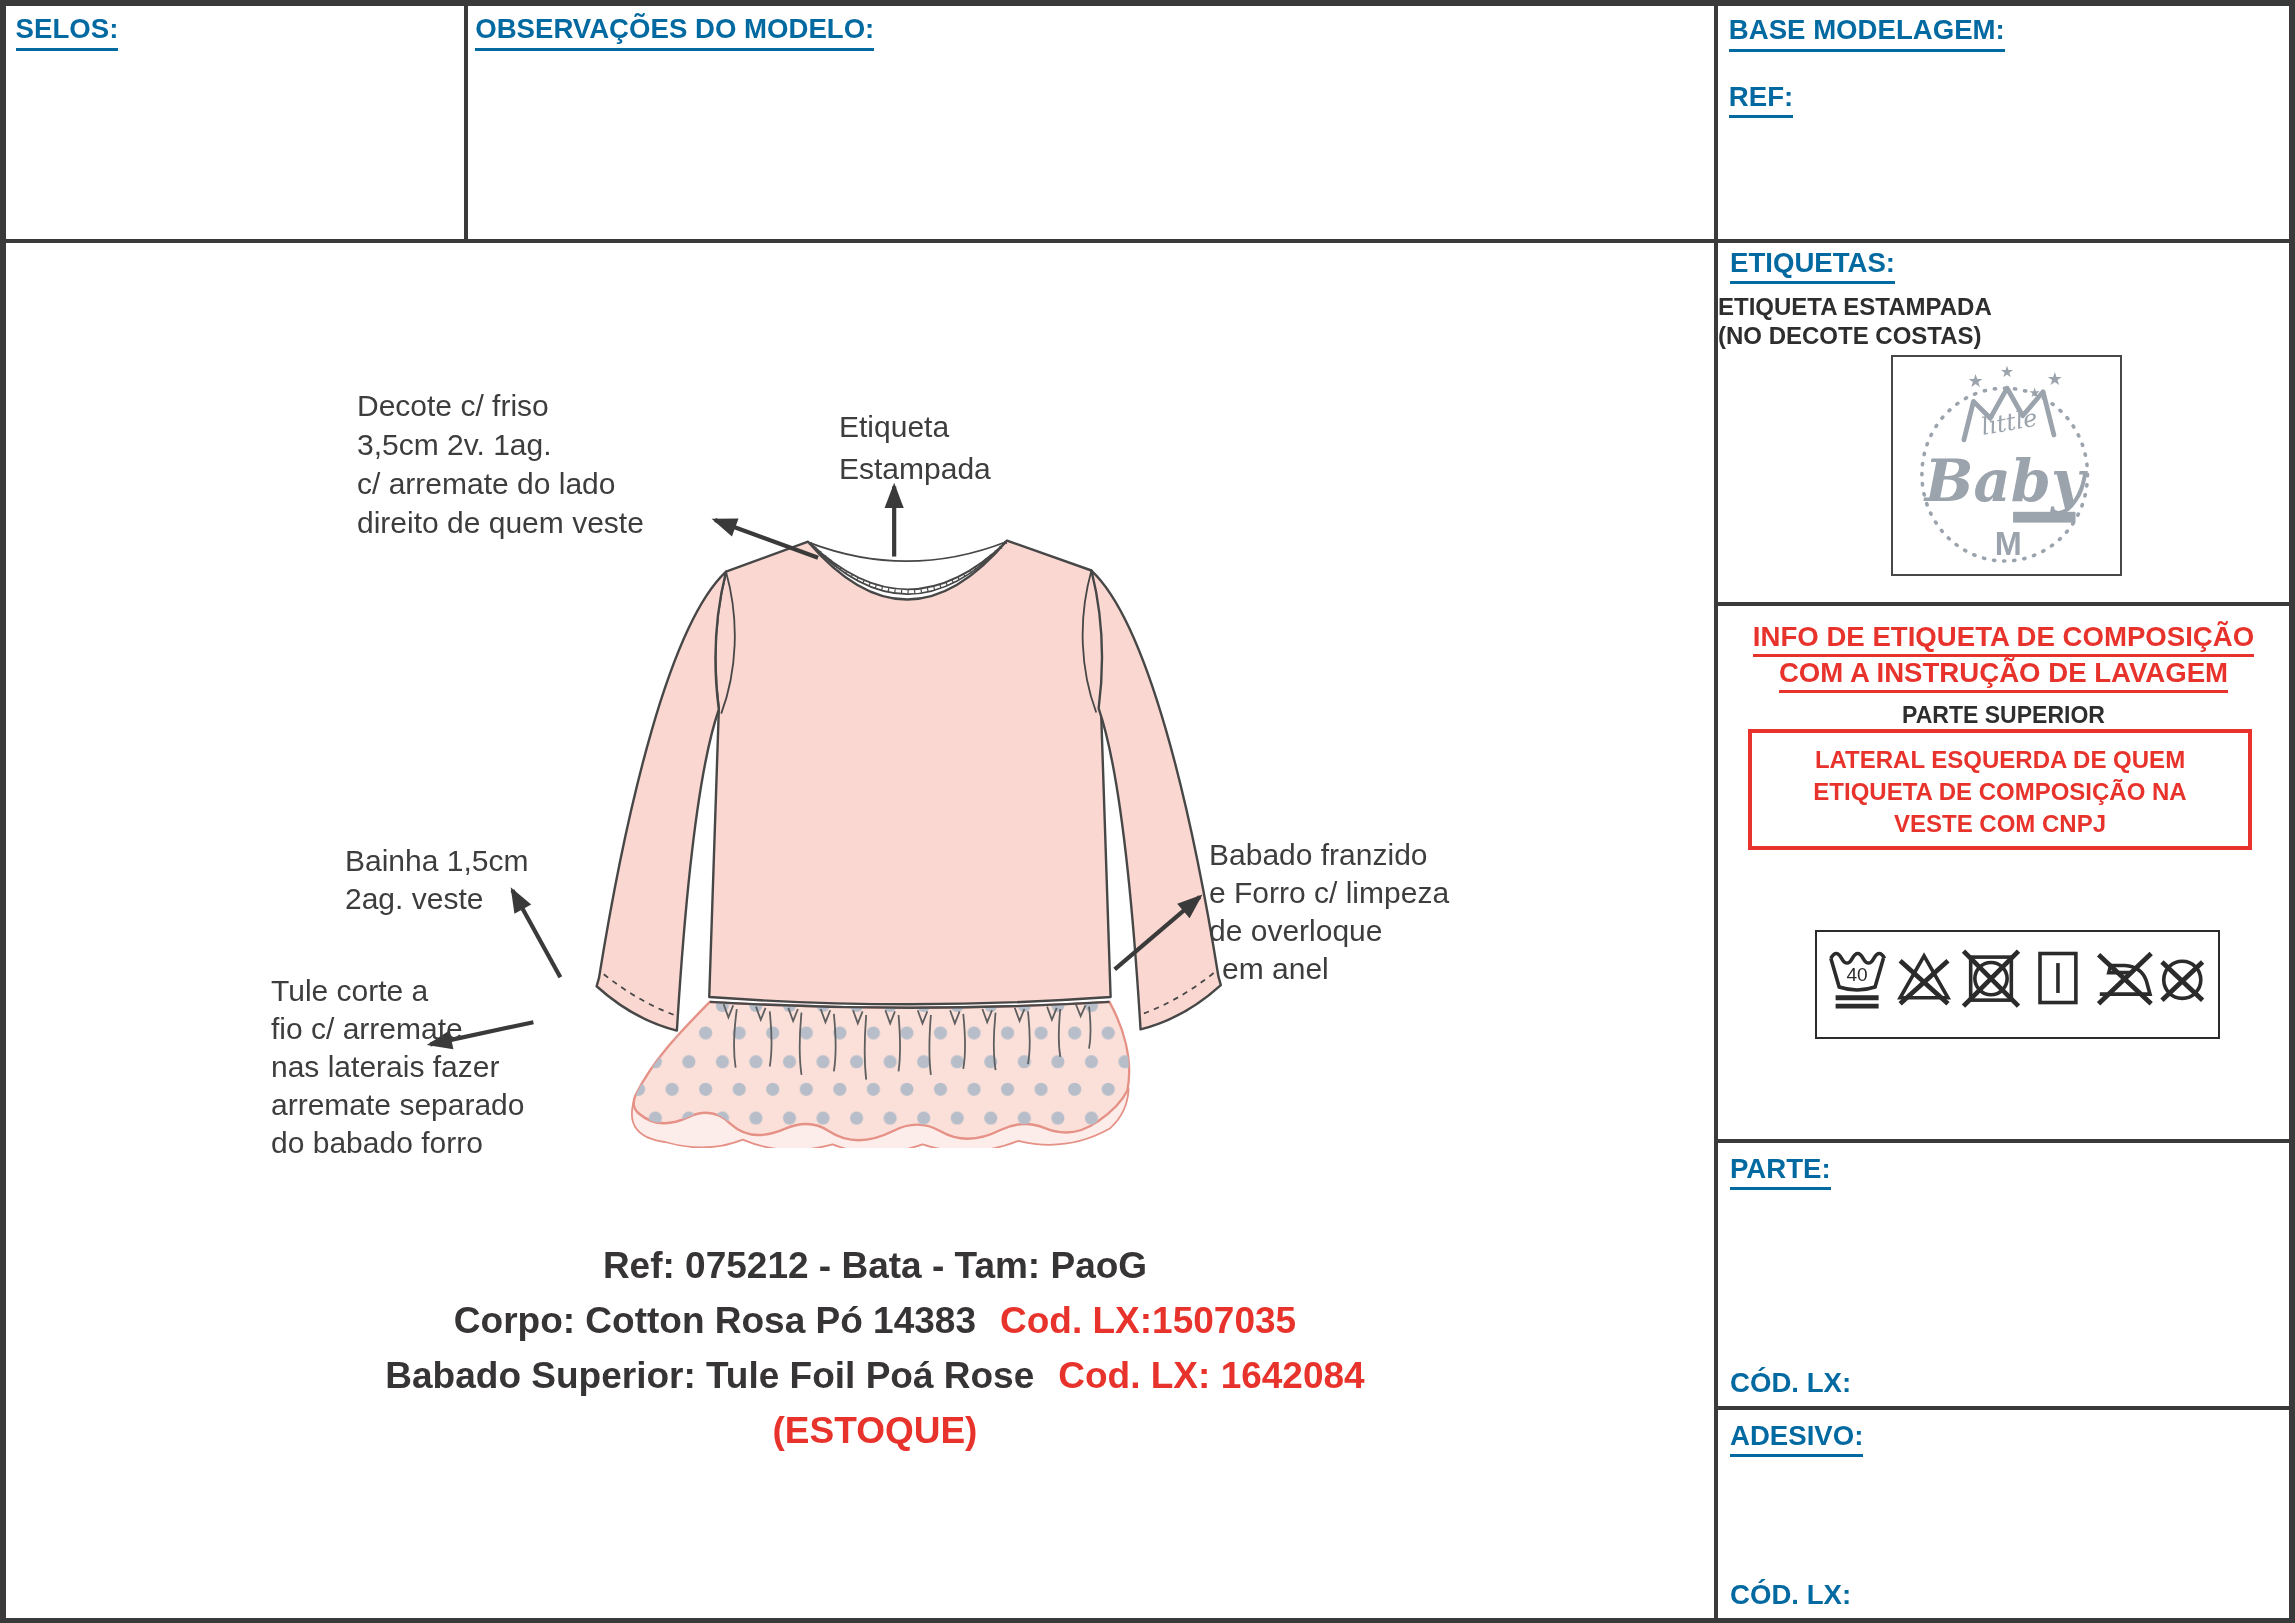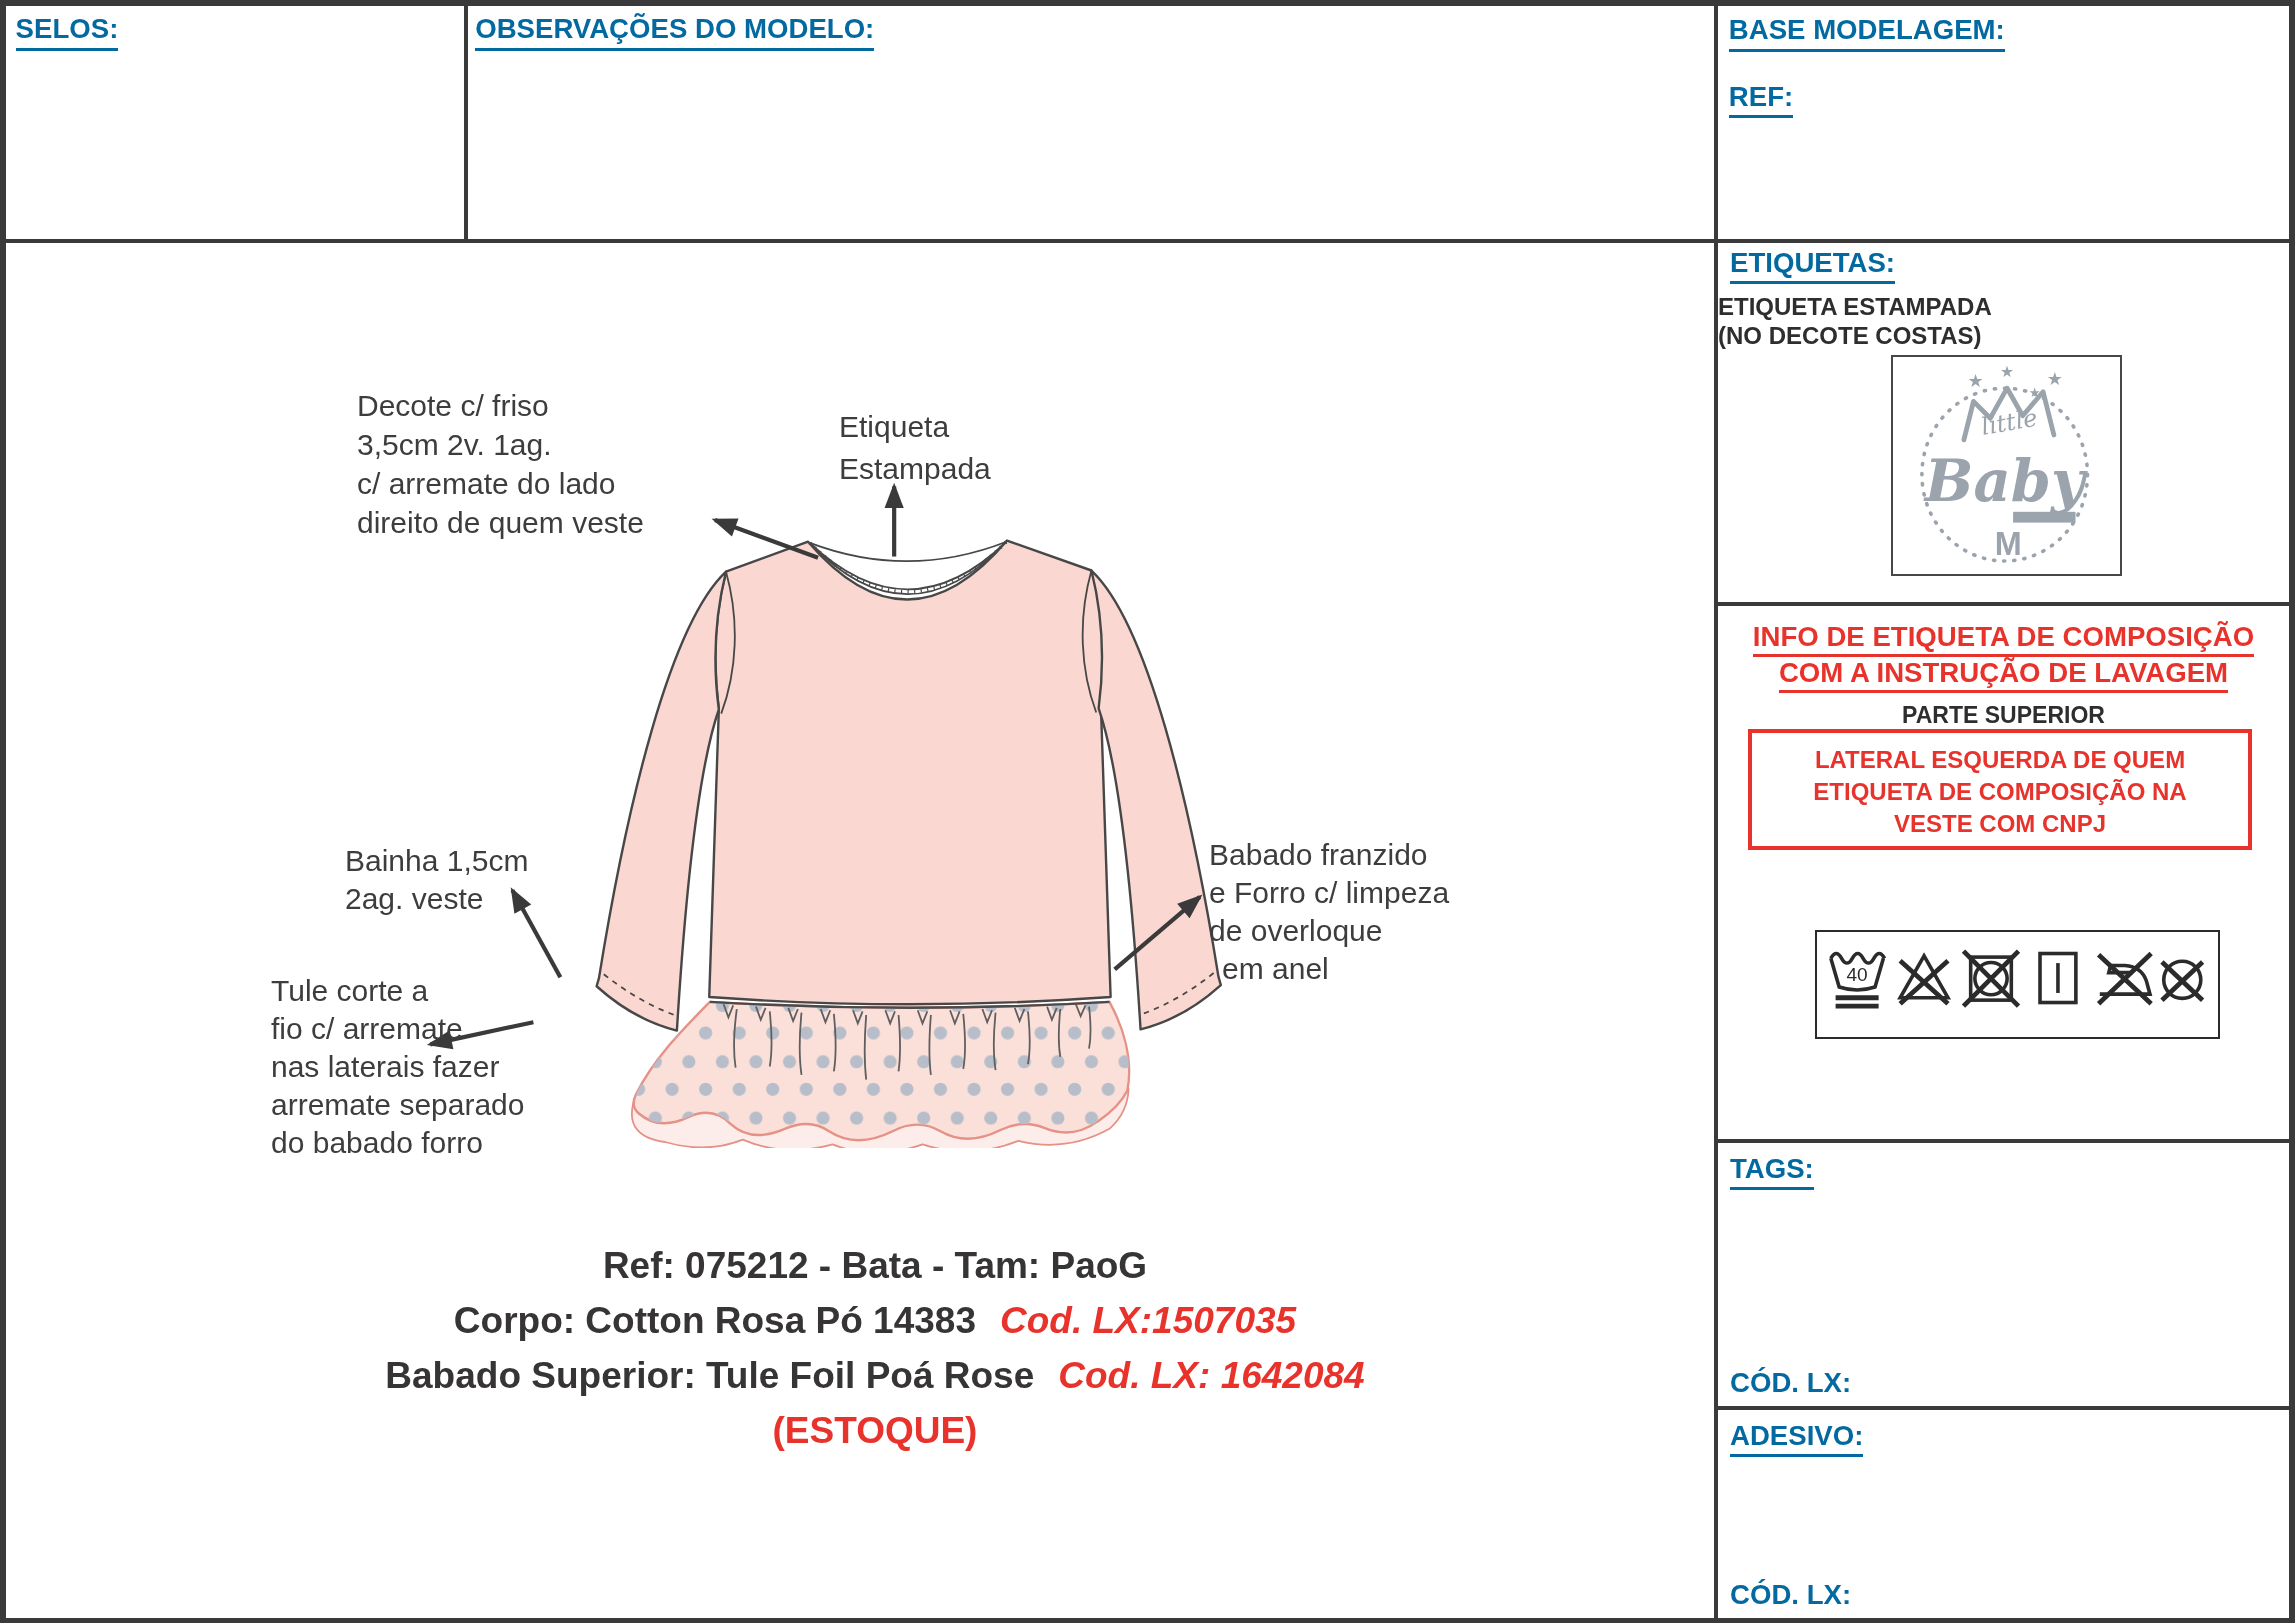--- a/index.html
+++ b/index.html
@@ -53,21 +53,21 @@
   .ann{position:absolute;font-size:30px;color:#3d3d3d;line-height:38px;white-space:nowrap;}
   #ann-decote{left:351px;top:143px;line-height:39px;}
   #ann-etiqueta{left:833px;top:163px;line-height:42px;}
   #ann-bainha{left:339px;top:599px;}
   #ann-tule{left:265px;top:729px;}
   #ann-babado{left:1203px;top:593px;}
   #ann-babado div:nth-child(4){padding-left:13px;}
   #footer-block{position:absolute;left:75px;top:995px;width:1588px;text-align:center;
     font-weight:bold;font-size:37px;color:#373435;line-height:55px;}
   .redtxt{color:#e8332c;}
-  .gap-left{margin-left:24px;font-style:italic;}
+  .gap-left{margin-left:24px;}
   #garment-svg{position:absolute;left:581px;top:264px;}
   #arrows-svg{position:absolute;left:0;top:0;pointer-events:none;}
 </style>
 </head>
 <body>
 
 <div id="frame"></div>
 
 <div id="selos-box" class="abs">
   <span class="hred u">SELOS:</span>
@@ -153,21 +153,21 @@
           <g transform="translate(560,26)">
             <circle cx="50" cy="54" r="31"></circle>
             <path d="M16,24 L84,88 M84,24 L16,88" stroke-width="8"></path>
           </g>
         </g>
       </svg>
     </div>
   </div>
 
   <div id="sec-tags" class="rsec">
-    <div class="sec-head"><span class="hred u">TAGS:</span></div>
+    <div class="sec-head"><span class="hred u">PARTE:</span></div>
     <div class="sec-foot"><span class="hred">CÓD. LX:</span></div>
   </div>
 
   <div id="sec-adesivo" class="rsec">
     <div class="sec-head"><span class="hred u">ADESIVO:</span></div>
     <div class="sec-foot"><span class="hred">CÓD. LX:</span></div>
   </div>
 </div>
 
 <div id="stage" class="abs">

